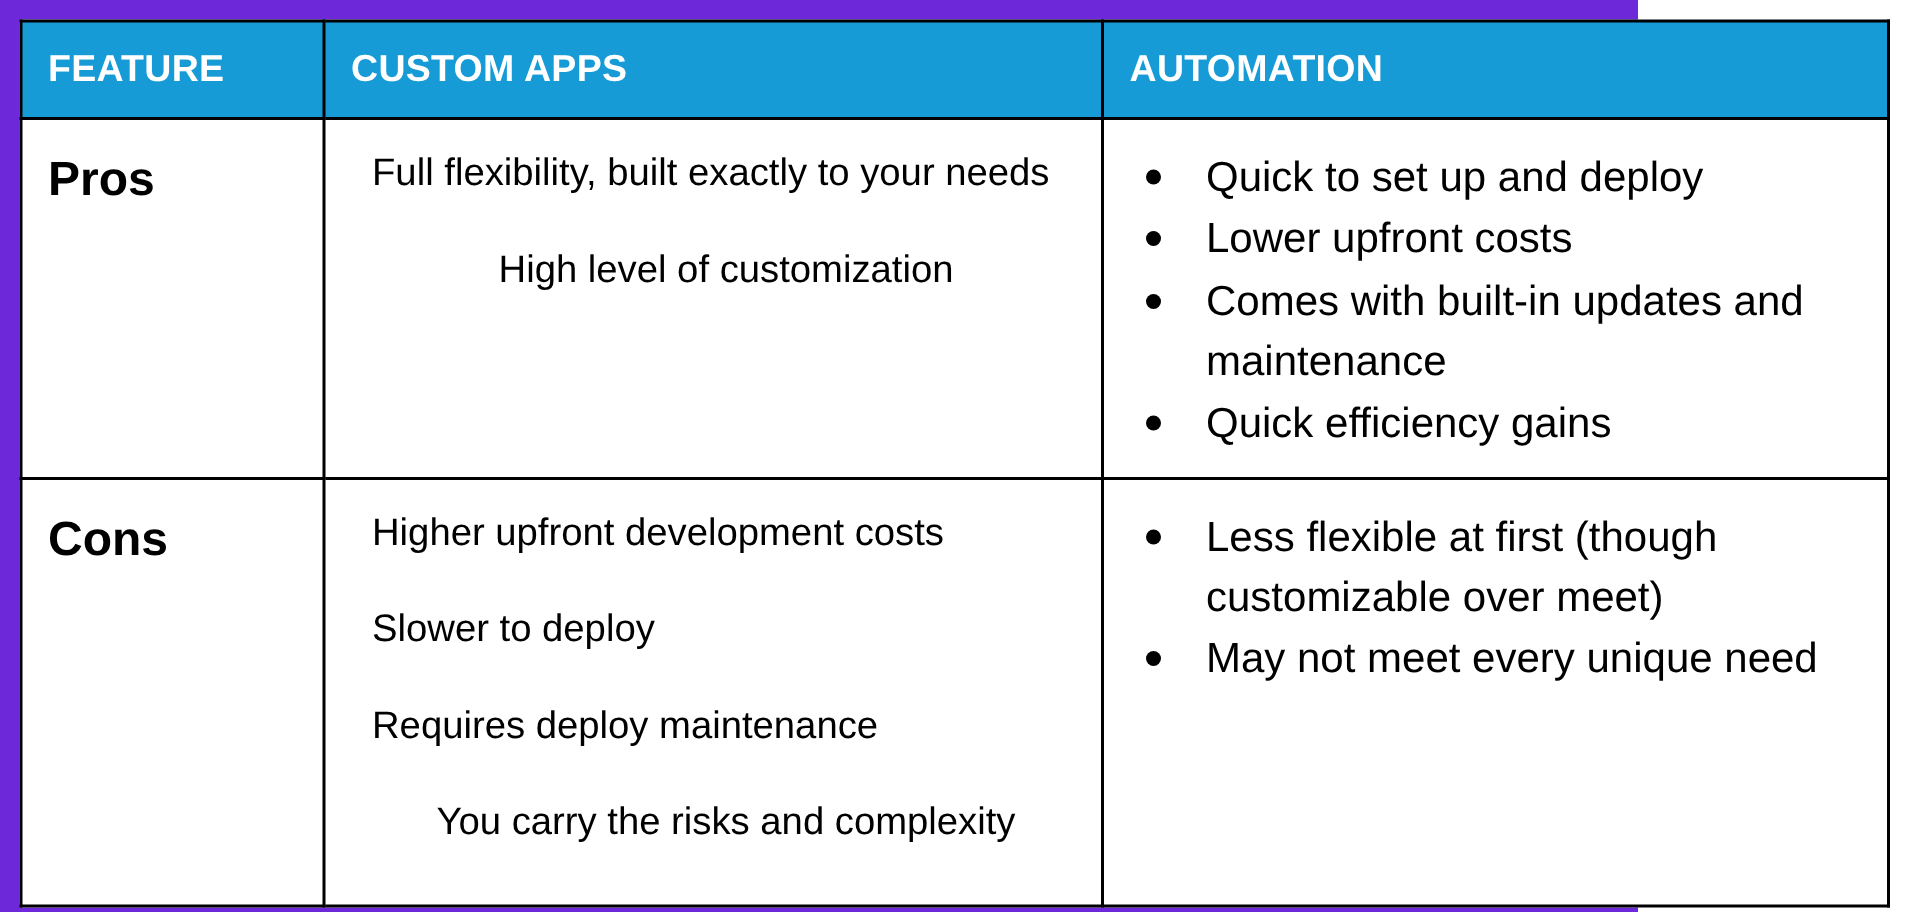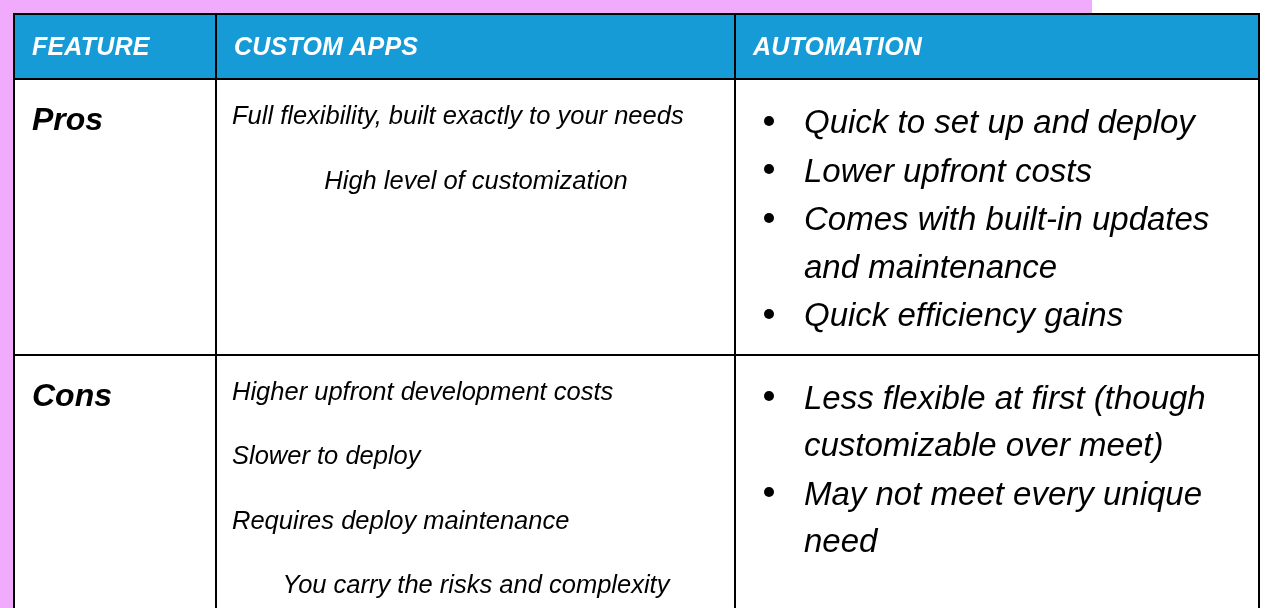--- a/index.html
+++ b/index.html
@@ -11,22 +11,21 @@
     width: 1278px;
     height: 608px;
     font-family: "Liberation Sans", sans-serif;
     overflow: hidden;
   }
 
   .page {
     position: relative;
     width: 1092px;
     height: 608px;
-    background: #f0abfc;
-    font-style: italic;
+    background: #6d28d9;
   }
 
   .comparison-table {
     position: absolute;
     left: 13px;
     top: 13px;
     width: 1245px;
     border-collapse: collapse;
     table-layout: fixed;
     background: #ffffff;
@@ -73,30 +72,30 @@
     line-height: 1.15;
   }
 
   .cell-paragraphs {
     padding: 20px 14px 16px 15px;
     font-size: 25.5px;
     color: #000000;
     line-height: 1.24;
   }
   .cell-paragraphs p {
-    margin: 0 0 33px 0;
+    margin: 0 0 33px 16px;
   }
   .cell-paragraphs p:last-child {
     margin-bottom: 0;
     text-align: center;
   }
 
   .cell-bullets {
     padding: 18px 12px 14px 10px;
-    font-size: 33px;
+    font-size: 28px;
     color: #000000;
     line-height: 1.44;
   }
   .bullet-list {
     list-style: none;
     margin: 0;
     padding: 0;
   }
   .bullet-item {
     position: relative;

